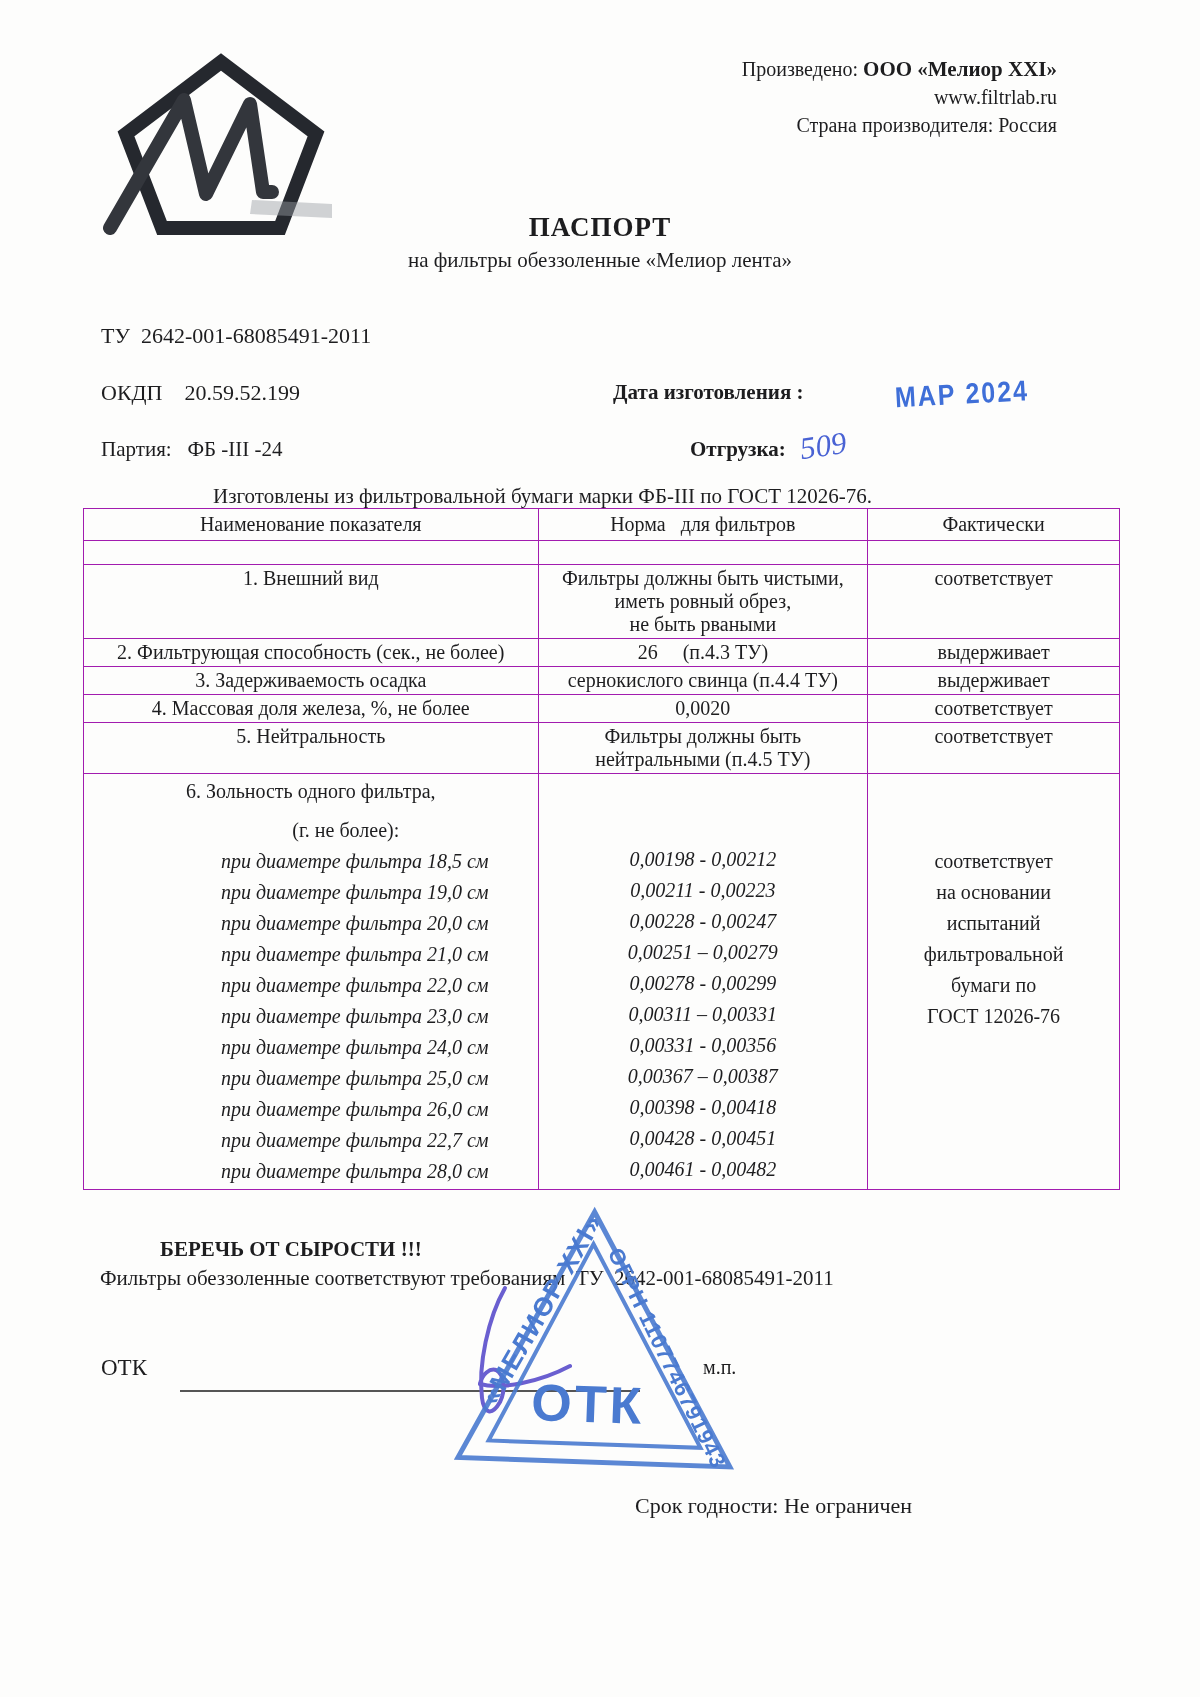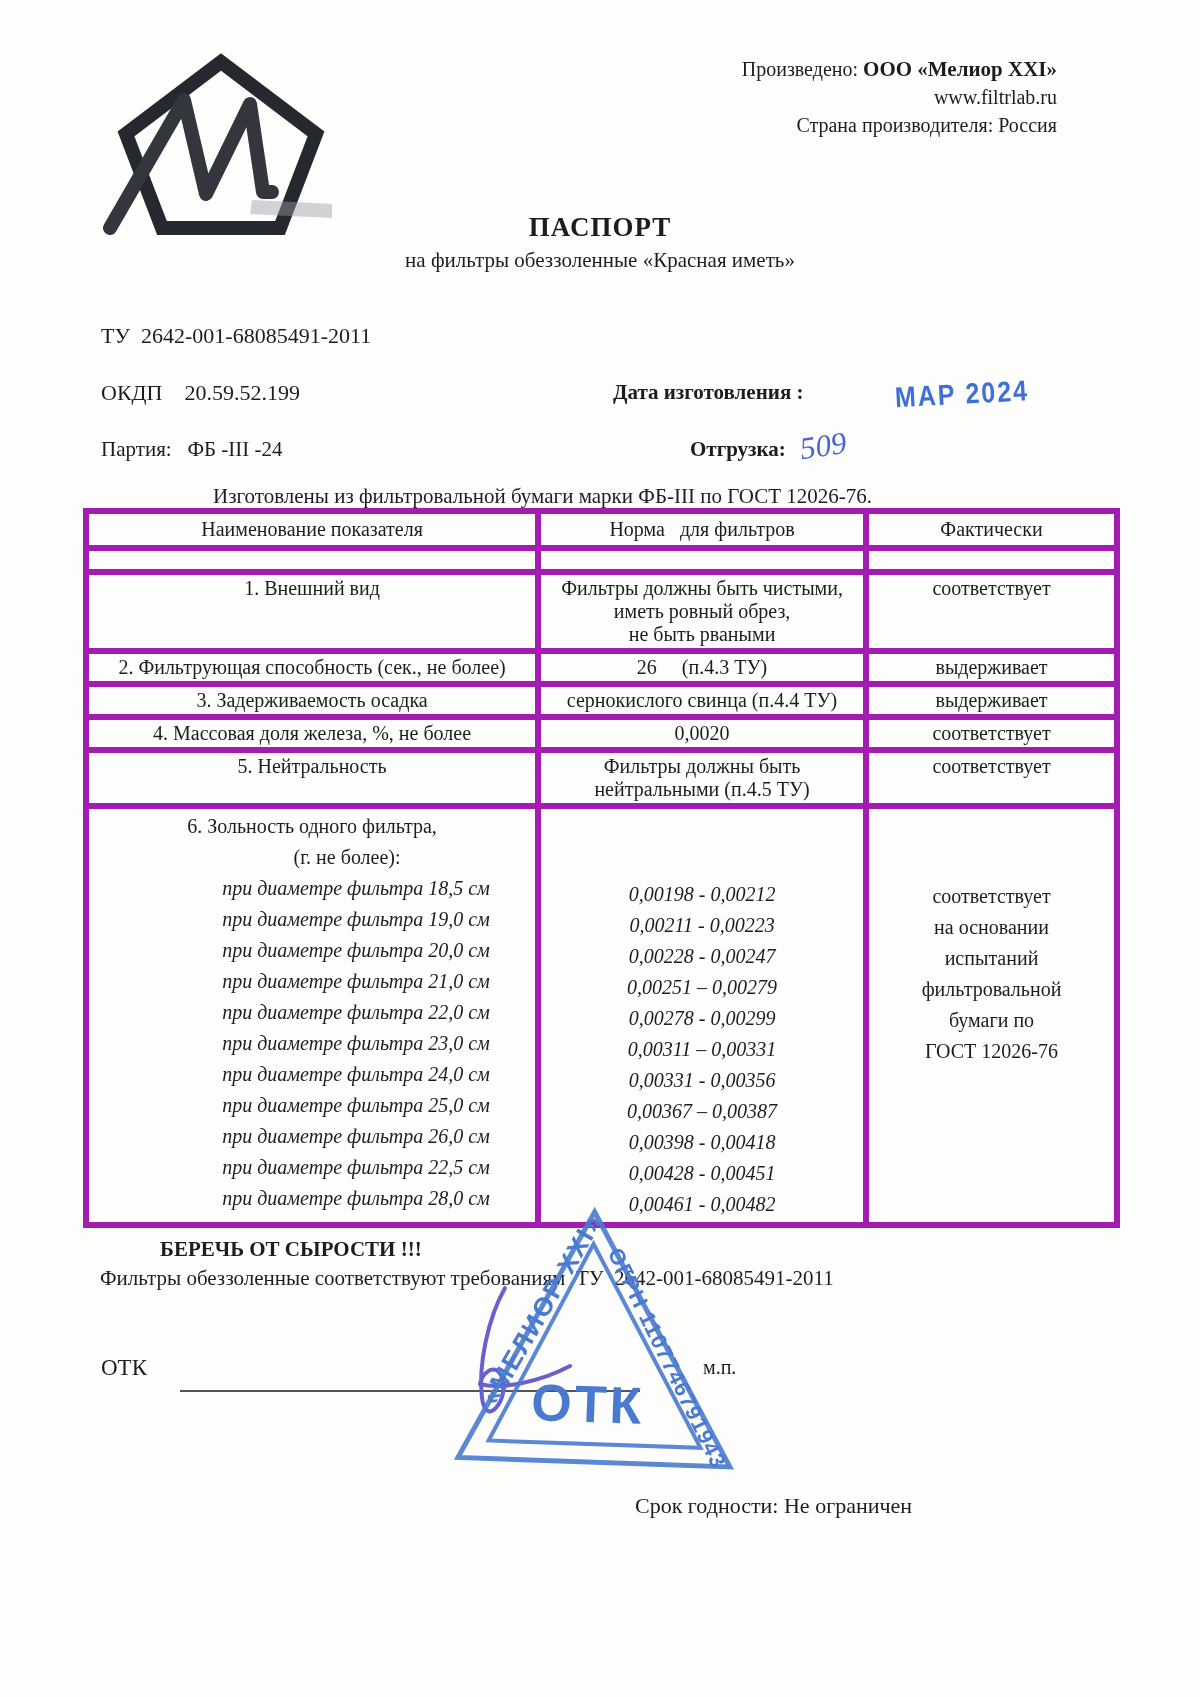--- a/index.html
+++ b/index.html
@@ -27,32 +27,32 @@
                transform:rotate(-3deg) scaleY(1.15); transform-origin:left center; }
   .batch-line{ position:absolute; left:101px; top:437px; font-size:21px; }
   .ship-label{ position:absolute; left:690px; top:437px; font-size:21px; font-weight:bold; }
   .ship-value{ position:absolute; left:800px; top:428px; font-size:31px; font-style:italic;
                font-family:"Liberation Serif", serif; transform:rotate(-8deg); }
 
   .intro { position:absolute; left:165px; top:484px; font-size:21px;margin-left:48px; }
 
   
   .spec-table { position:absolute; left:83px; top:508px; width:1037px; border-collapse:collapse; font-size:20px; }
-  .spec-table td, .spec-table th { border:6px solid #a21caf; vertical-align:top; padding:2px 6px; font-weight:normal; }
+  .spec-table td, .spec-table th { border:1px solid #a21caf; vertical-align:top; padding:2px 6px; font-weight:normal; }
   .spec-table th { text-align:center; font-size:20px; padding:4px 6px; }
   .col-name { width:455px; }
   .col-norm { width:330px; text-align:center; }
   .col-fact { width:252px; text-align:center; }
   .empty-row td { height:24px; }
   .cell-name { text-align:center; padding-left:8px; }
   .cell-norm, .cell-fact { text-align:center; }
   .mlc { white-space:pre-wrap; }
 
   .ash-name .ash-head { line-height:31px; }
-  .ash-name .ash-sub  { line-height:31px; padding-left:70px; }
+  .ash-name .ash-sub  { line-height:31px; padding-left:70px;margin-top:8px; }
   .ash-list { line-height:31px;font-style:italic; }
   .ash-name .ash-list { padding-left:88px; }
   .ash-pad { padding-top:68px; }
   .ash-fact { line-height:31px; padding-top:70px; }
 
   
   .warning   { position:absolute; left:160px; top:1237px; font-size:21px; font-weight:bold; }
   .compliance{ position:absolute; left:100px; top:1266px; font-size:21px; }
   .otk-label { position:absolute; left:101px; top:1355px; font-size:23px; }
   .otk-line  { position:absolute; left:180px; top:1390px; width:460px; border-bottom:2px solid #555; }
@@ -73,21 +73,21 @@
     <polyline points="10,176 84,48 106,142 150,52 163,140 172,140" fill="none" stroke="#33363c" stroke-width="14" stroke-linecap="round" stroke-linejoin="round"></polyline>
   </svg>
 
   <div class="hdr-right">
     <div><span>Произведено: </span><span class="company">ООО «Мелиор XXI»</span></div>
     <div>www.filtrlab.ru</div>
     <div>Страна производителя: Россия</div>
   </div>
 
   <div class="title">ПАСПОРТ</div>
-  <div class="subtitle">на фильтры обеззоленные «Красная иметь»</div>
+  <div class="subtitle">на фильтры обеззоленные «Мелиор лента»</div>
 
   <div class="tu-line pre">ТУ  2642-001-68085491-2011</div>
   <div class="okdp-line pre">ОКДП    20.59.52.199</div>
 
   <div class="date-label">Дата изготовления :</div>
   <div class="date-stamp" style="color:#3f6fd8;">МАР 2024</div>
 
   <div class="batch-line"><span>Партия:</span>&nbsp;&nbsp; <span>ФБ -III -24</span></div>
   <div class="ship-label">Отгрузка:</div>
   <div class="ship-value" style="color:#4a63d4;">509</div>
@@ -142,21 +142,21 @@
 
         <div>при диаметре фильтра 18,5 см</div>
               <div>при диаметре фильтра 19,0 см</div>
               <div>при диаметре фильтра 20,0 см</div>
               <div>при диаметре фильтра 21,0 см</div>
               <div>при диаметре фильтра 22,0 см</div>
               <div>при диаметре фильтра 23,0 см</div>
               <div>при диаметре фильтра 24,0 см</div>
               <div>при диаметре фильтра 25,0 см</div>
               <div>при диаметре фильтра 26,0 см</div>
-              <div>при диаметре фильтра 22,5 см</div>
+              <div>при диаметре фильтра 22,7 см</div>
               <div>при диаметре фильтра 28,0 см</div>
             </div>
       </td>
       <td class="cell-norm">
         <div class="ash-list ash-pad">
 
         <div>0,00198 - 0,00212</div>
               <div>0,00211 - 0,00223</div>
               <div>0,00228 - 0,00247</div>
               <div>0,00251 – 0,00279</div>

